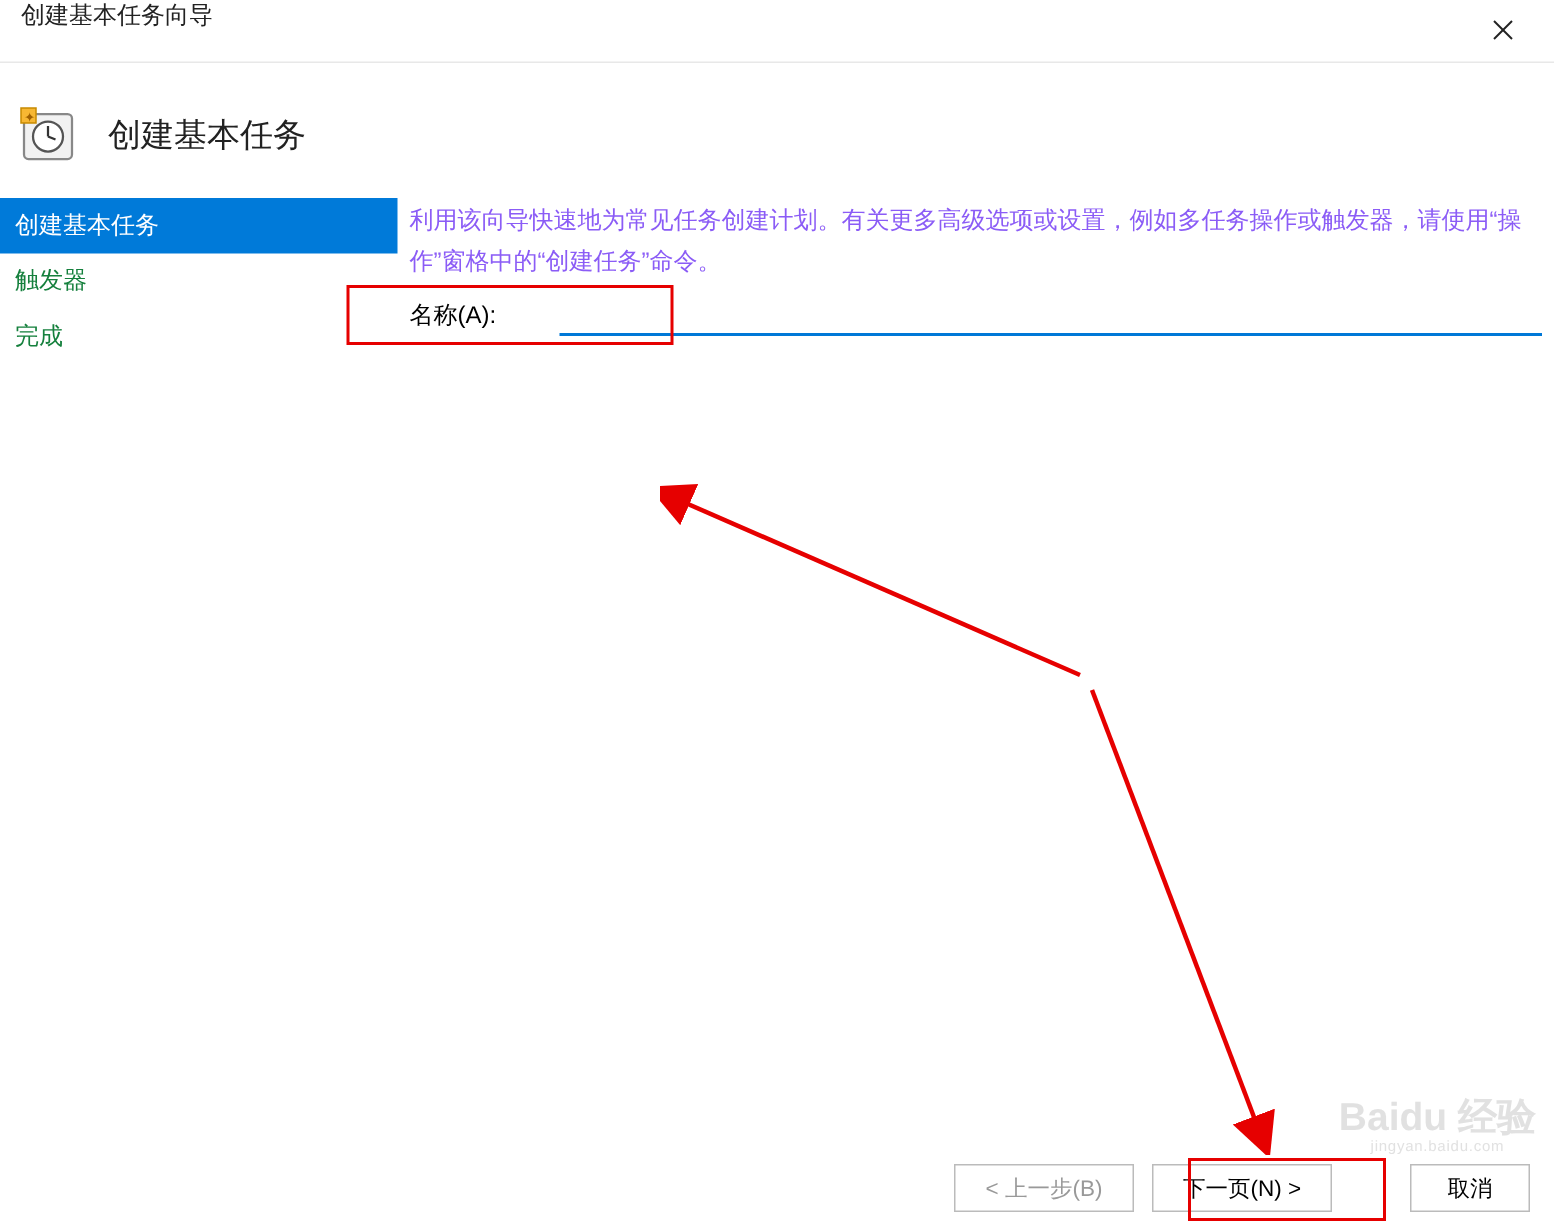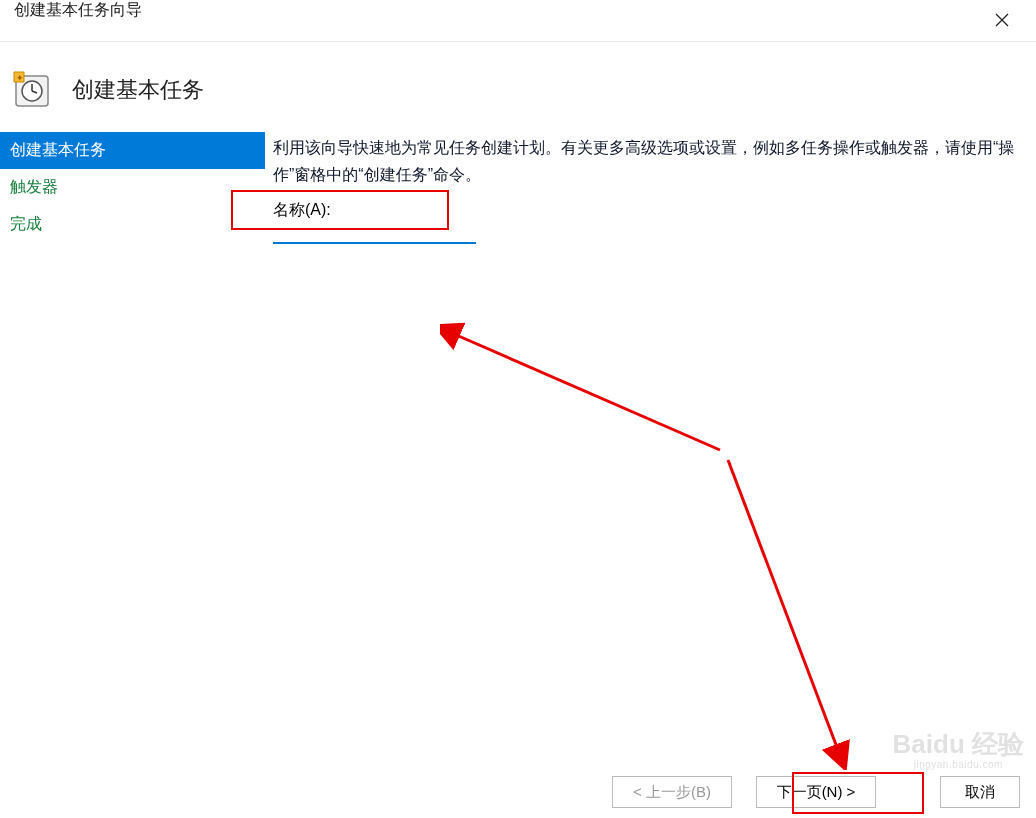--- a/index.html
+++ b/index.html
@@ -59,21 +59,21 @@
       color: #fff;
     }
     .content {
       flex: 1;
       padding: 2px 8px 0 8px;
       position: relative;
     }
     .content .intro {
       font-size: 16px;
       line-height: 1.7;
-      color: #0f172a;
+      color: #8b5cf6;
       margin-bottom: 8px;
     }
     .row {
       display: flex;
       align-items: flex-start;
       margin-top: 6px;
     }
     .row .label {
       width: 100px;
       font-size: 16px;
@@ -94,39 +94,38 @@
       height: 220px;
       border: 1px solid #ccc;
       outline: none;
       font-size: 15px;
       padding: 4px;
       resize: none;
       font-family: inherit;
     }
     .name-row-wrapper {
       position: relative;
-      flex-direction: column;
     }
     .red-highlight-name {
       position: absolute;
       left: -42px;
       top: -6px;
       width: 218px;
       height: 40px;
       border: 2px solid #e60000;
       pointer-events: none;
     }
     .footer {
       position: absolute;
       bottom: 0;
       right: 0;
       width: 100%;
       display: flex;
       justify-content: flex-end;
-      gap: 24px;
+      gap: 12px;
       padding: 10px 16px;
     }
     .btn {
       min-width: 120px;
       height: 32px;
       border: 1px solid #bbb;
       background: #fff;
       font-size: 15px;
       cursor: pointer;
       padding: 0 10px;

